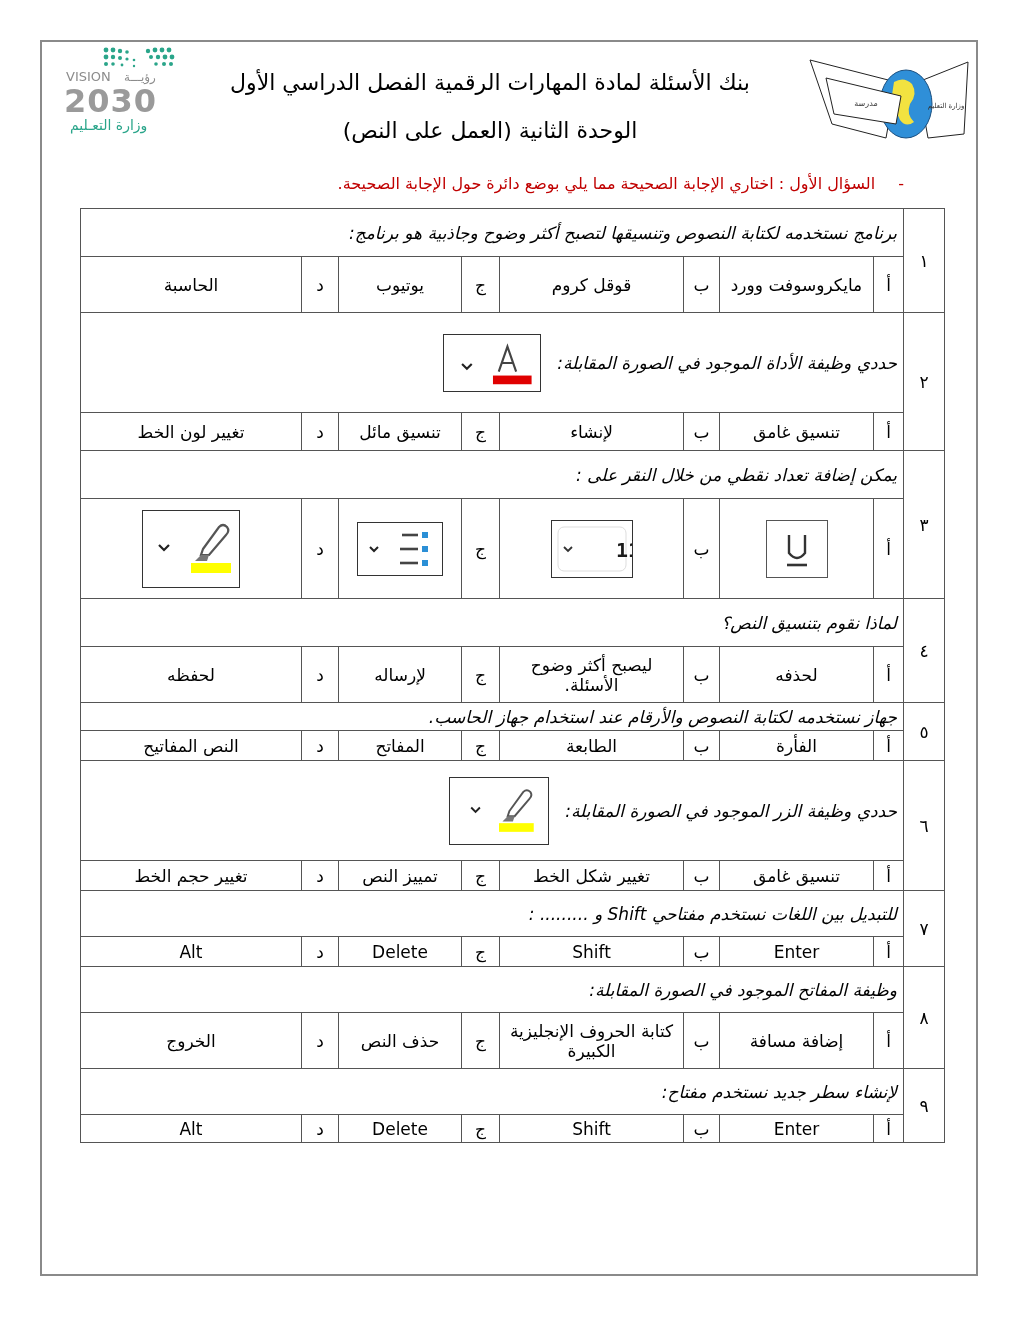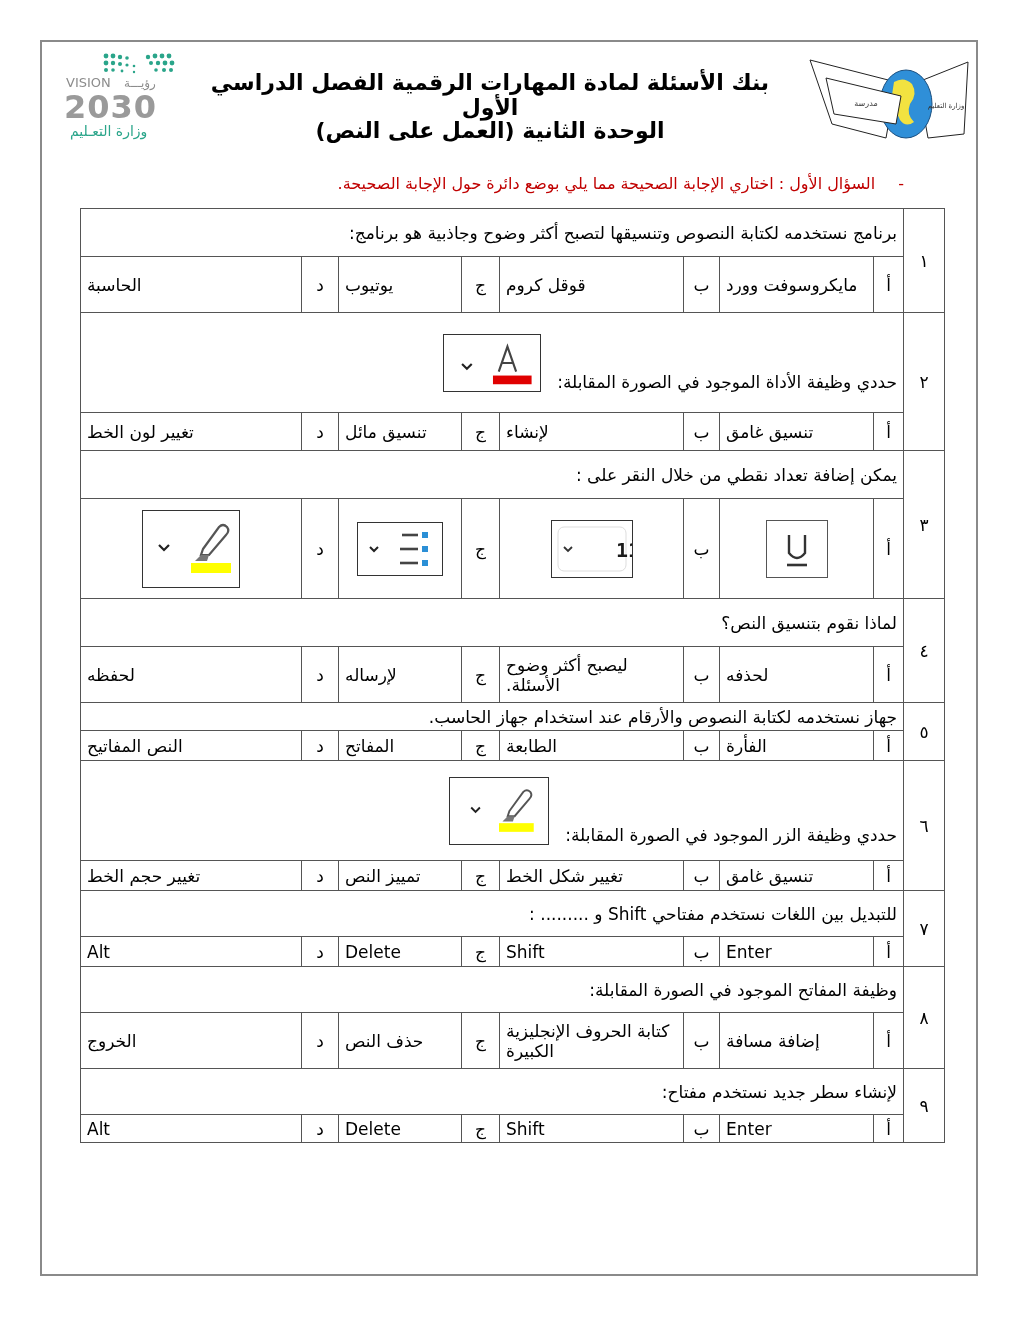--- a/index.html
+++ b/index.html
@@ -1,40 +1,40 @@
 <!DOCTYPE html>
 <html><head>
 <meta charset="utf-8">
 <style>
   html, body { margin: 0; padding: 0; background: #ffffff; }
   body { width: 1020px; height: 1320px; position: relative; overflow: hidden;
          font-family: "DejaVu Sans", sans-serif; color: #000; }
   .page-frame { position: absolute; left: 40px; top: 40px; width: 938px; height: 1236px;
                 border: 2px solid #8a8a8a; box-sizing: border-box; }
-  .logo-left { position: absolute; left: 56px; top: 50px; width: 120px; height: 92px; }
+  .logo-left { position: absolute; left: 56px; top: 44px; width: 120px; height: 92px; }
   .logo-right { position: absolute; left: 806px; top: 52px; width: 166px; height: 92px; }
   .title { position: absolute; left: 180px; width: 620px; text-align: center; direction: rtl;
-           font-size: 22px; font-family: "DejaVu Sans", sans-serif; font-weight: bold; }
+           font-size: 22px; font-family: "DejaVu Sans", sans-serif; }
   .title.t1 { top: 70px; }
   .title.t2 { top: 118px; }
   .instruction { position: absolute; right: 116px; top: 174px; direction: rtl; color: #c00000;
                  font-size: 16px; font-family: "DejaVu Sans", sans-serif; }
   .instruction .dash { margin-left: 18px; }
 
   table.qtable { position: absolute; left: 80px; top: 208px; width: 864px;
                  border-collapse: collapse; direction: rtl; table-layout: fixed; }
   table.qtable td { border: 1px solid #555; padding: 0 6px; font-size: 17px; vertical-align: middle;
                     font-family: "DejaVu Sans", sans-serif; }
   td.num { text-align: center; width: 40px; font-size: 17px; }
-  td.stem { text-align: right; }
+  td.stem { text-align: right; font-style: italic; }
   td.lab { text-align: center; width: 24px; padding: 0 4px; }
-  td.opt { text-align: left; }
+  td.opt { text-align: center; }
   td.ico { text-align: center; }
   .icon-box { display: inline-block; border: 1.5px solid #333; background: #fff; vertical-align: middle; }
-  .stem-with-icon { display: flex; align-items: flex-end; justify-content: flex-start; gap: 16px; }
+  .stem-with-icon { display: flex; align-items: center; justify-content: flex-start; gap: 16px; }
 </style>
 </head>
 <body>
 
 <div class="page-frame"></div>
 
 <div class="logo-left">
   <svg width="120" height="92" viewBox="0 0 120 92">
     <g fill="#2aa58a">
       <circle cx="50" cy="6" r="2.4"></circle>

